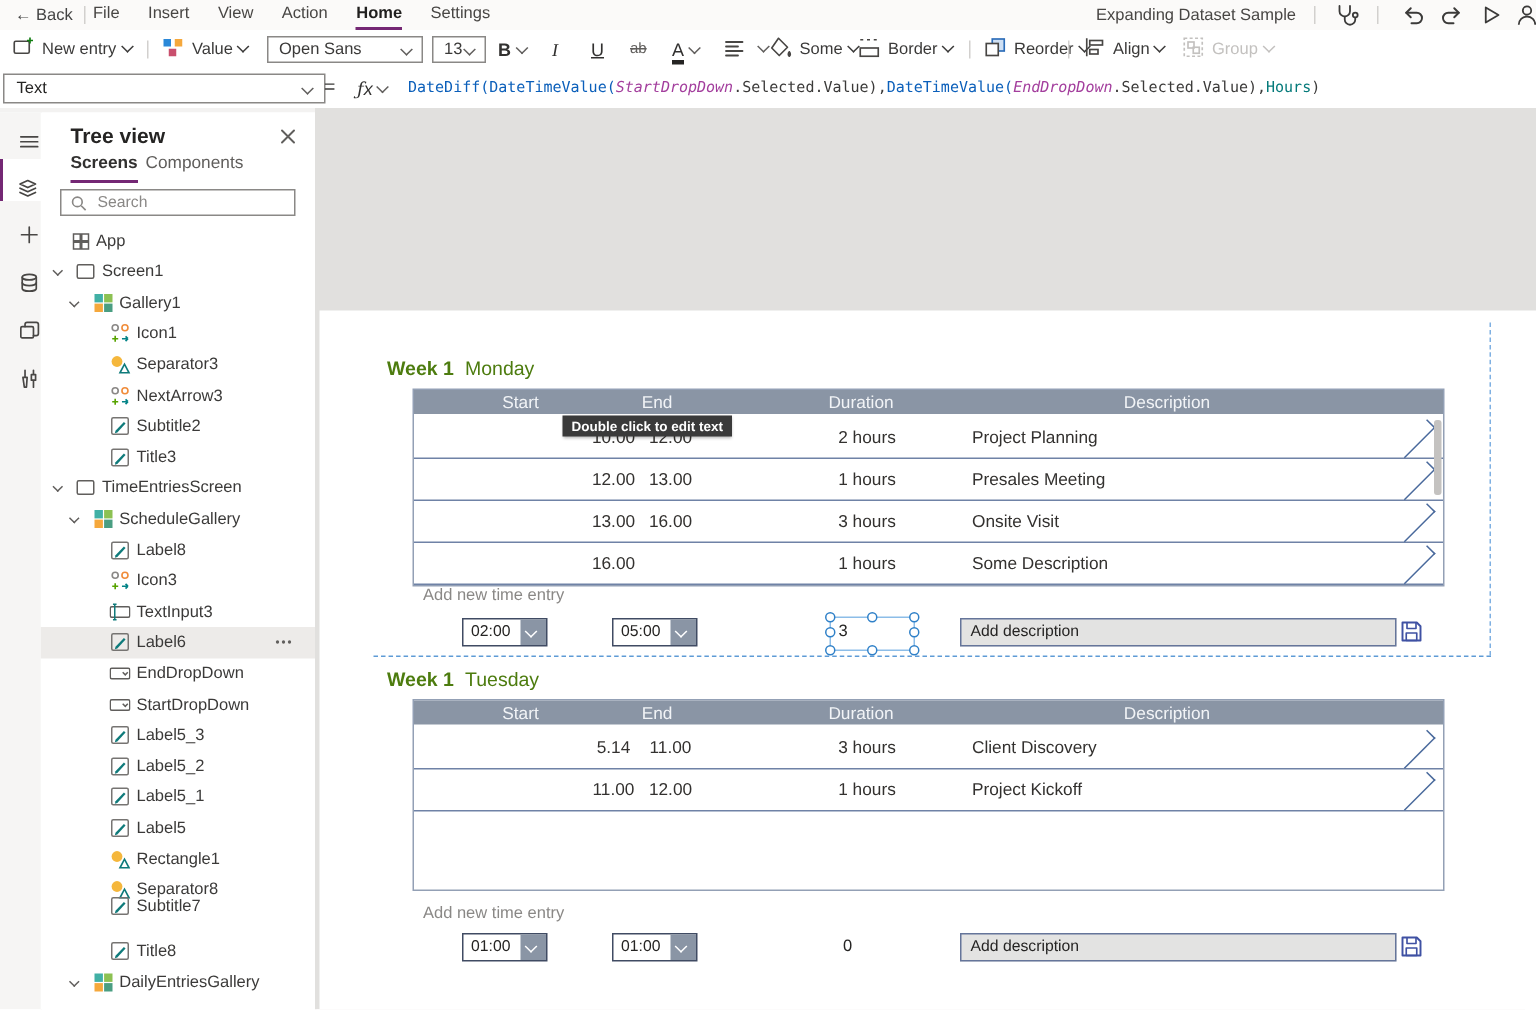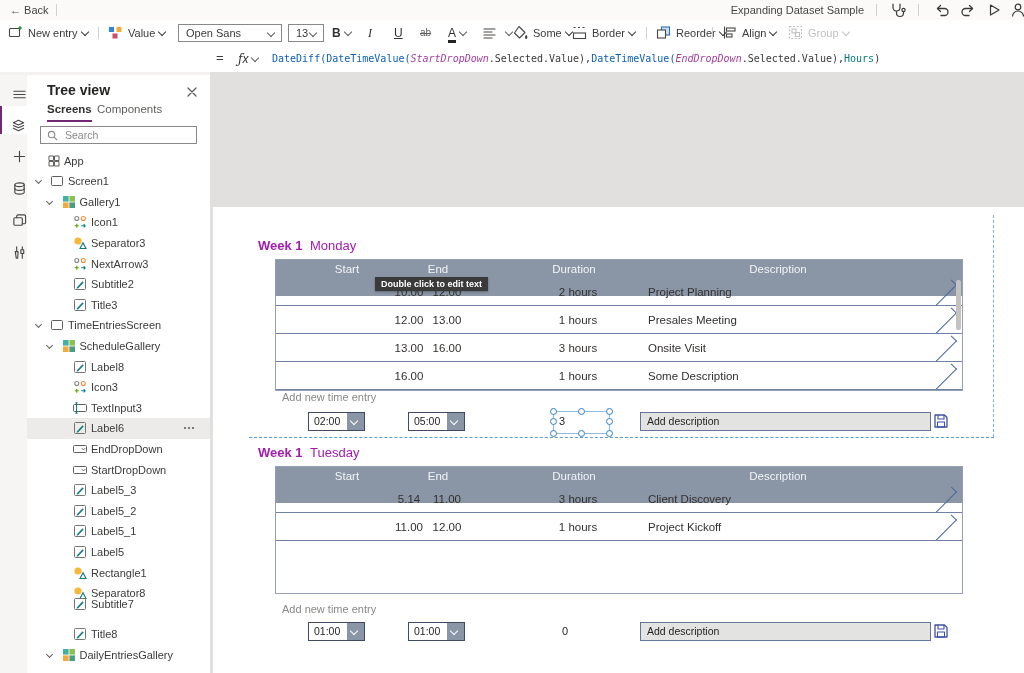--- a/index.html
+++ b/index.html
@@ -64,25 +64,25 @@
   .tree-row{position:absolute;left:0;width:183px;height:20.6px;font-size:11px;color:#3b3a39;cursor:pointer;}
   .tree-row.selected{background:#edebe9;}
   .tree-row .tchev{position:absolute;top:7px;width:4px;height:4px;border-right:1px solid #605e5c;
                    border-bottom:1px solid #605e5c;transform:rotate(45deg);}
   .tree-row .ticon{position:absolute;top:3px;width:14px;height:14px;}
   .tree-row .tlabel{position:absolute;top:4px;line-height:13px;white-space:nowrap;}
   .tree-row .more{position:absolute;right:14px;top:4px;}
   
   #canvas{position:absolute;left:210px;top:72px;width:814px;height:601px;background:#e1e0de;}
   #canvas-page{position:absolute;left:3px;top:135px;width:811px;height:466px;background:#fff;}
-  .week-label{position:absolute;left:45px;font-size:13px;color:#a21caf;}
+  .week-label{position:absolute;left:45px;font-size:13px;color:#4d7c0f;}
   .week-label .wk{font-weight:bold;}
   .week-label .day{position:absolute;left:52px;white-space:nowrap;}
   .sched-table{position:absolute;left:62px;width:686px;border:1px solid #93a0b5;background:#fff;box-sizing:content-box;}
-  .thead{position:absolute;left:0;top:0;width:686px;height:36px;background:#8a95a5;}
+  .thead{position:absolute;left:0;top:0;width:686px;height:16px;background:#8a95a5;}
   .thead span{position:absolute;top:0;width:120px;height:18px;line-height:18px;text-align:center;
               font-size:11.5px;color:#f2f4f7;}
   .trow{position:absolute;left:0;width:686px;height:28px;border-bottom:1px solid #6f82a6;box-sizing:border-box;cursor:pointer;}
   .trow span{position:absolute;top:0;height:28px;line-height:28px;font-size:11.5px;color:#33312f;}
   .c-start{left:53px;width:160px;text-align:center;}
   .c-end{left:91px;width:160px;text-align:center;}
   .c-dur{left:222px;width:160px;text-align:center;}
   .c-desc{left:372px;}
   .row-chev{position:absolute;left:664px;top:10px;width:7px;height:7px;border-right:1.6px solid #49699c;
             border-top:1.6px solid #49699c;transform:rotate(45deg);cursor:pointer;}
@@ -107,20 +107,28 @@
           border:1.3px solid #2f80c8;box-sizing:border-box;cursor:move;}
 </style>
 </head>
 <body>
 
 <div id="app">
 
   <div id="menu-bar">
     <div id="back-btn"><span>← </span><span>Back</span></div>
     <div class="vdiv" style="left:56px"></div>
+    <div id="menu-items">
+        <div class="menu-item">File</div>
+        <div class="menu-item">Insert</div>
+        <div class="menu-item">View</div>
+        <div class="menu-item">Action</div>
+        <div class="menu-item active">Home</div>
+        <div class="menu-item">Settings</div>
+      </div>
     <div id="app-title">Expanding Dataset Sample</div>
     <div class="vdiv" style="left:876px"></div>
     <span class="top-icon" style="left:890px"><svg width="100%" height="100%" viewBox="0 0 16 16" fill="none" stroke="#3b3a39" stroke-width="1.2" stroke-linecap="round">
           <path d="M3 2v3.5a3.5 3.5 0 0 0 7 0V2"></path>
           <path d="M6.5 9.5v1.5a3.5 3.5 0 0 0 7 0v-1"></path>
           <circle cx="13.5" cy="8" r="1.6"></circle>
         </svg></span>
     <div class="vdiv" style="left:918px"></div>
     <span class="top-icon" style="left:934px"><svg width="100%" height="100%" viewBox="0 0 16 16" fill="none" stroke="#3b3a39" stroke-width="1.3" stroke-linecap="round" stroke-linejoin="round">
           <path d="M3.5 6.5h7a3.5 3.5 0 0 1 0 7H7"></path>
@@ -180,20 +188,21 @@
             <rect x="4.5" y="9" width="5.5" height="3"></rect>
           </svg></span><span>Align</span><span class="chev"></span></div>
     <div class="tb disabled" style="left:788px"><span class="ic"><svg width="100%" height="100%" viewBox="0 0 15 15" fill="none" stroke="#c3c1bf" stroke-width="1.1">
             <rect x="1.5" y="1.5" width="12" height="12" stroke-dasharray="2 1.6"></rect>
             <rect x="4" y="4" width="4" height="4"></rect>
             <rect x="7.5" y="7.5" width="4" height="4"></rect>
           </svg></span><span>Group</span><span class="chev"></span></div>
   </div>
 
   <div id="formula-bar">
+    <div id="prop-select"><span>Text</span><span class="chev"></span></div>
     <div id="equals-sign">=</div>
     <div id="fx-btn"><i>ƒ</i><span style="font-style:italic">x</span><span class="chev" style="color:#605e5c"></span></div>
     <div id="formula-expr"><span class="tok-function">DateDiff(</span><span class="tok-function">DateTimeValue(</span><span class="tok-control">StartDropDown</span><span class="tok-plain">.Selected.Value),</span><span class="tok-function">DateTimeValue(</span><span class="tok-control">EndDropDown</span><span class="tok-plain">.Selected.Value),</span><span class="tok-enum">Hours</span><span class="tok-plain">)</span></div>
   </div>
   <div id="body-strip"></div>
 
   <div id="left-rail">
       <div class="rail-item" style="top: 0px;">
         <span style="position: absolute; left: 6px; top: 6px; width: 15px; height: 15px;">
           <svg width="100%" height="100%" viewBox="0 0 16 16" fill="none" stroke="#484644" stroke-width="1.2" stroke-linecap="round" stroke-linejoin="round">

